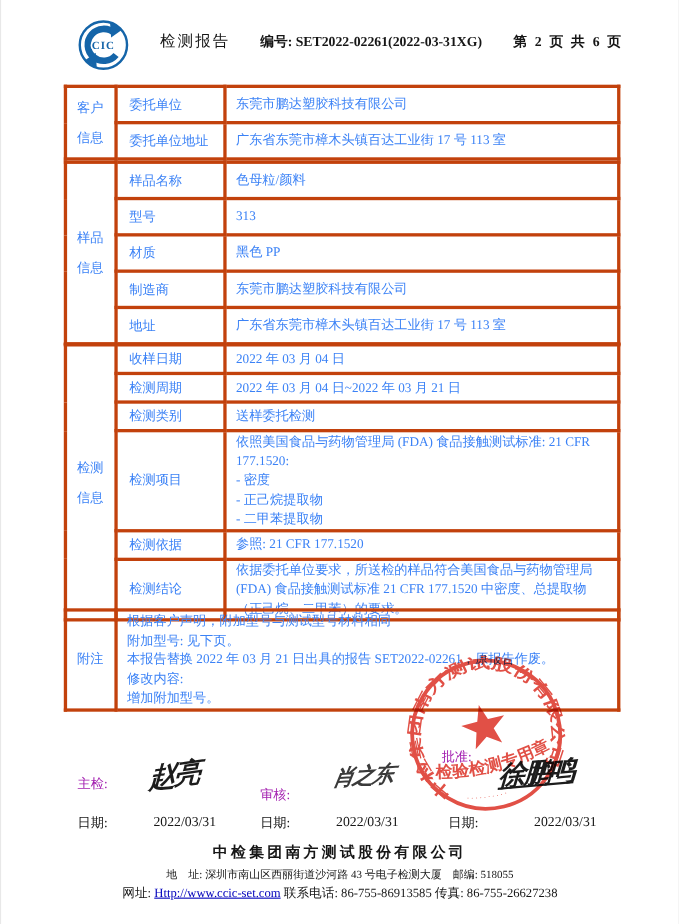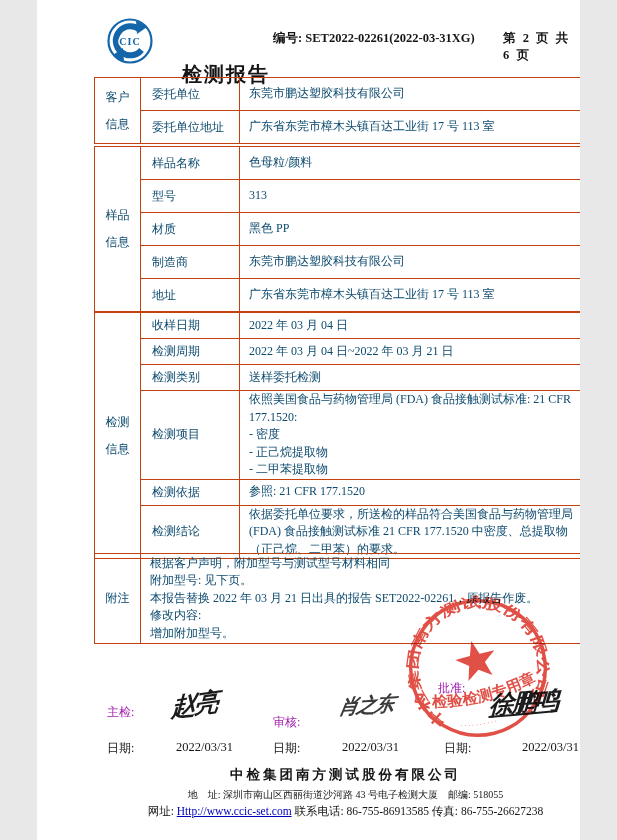--- a/index.html
+++ b/index.html
@@ -1,29 +1,29 @@
 <!DOCTYPE html>
 <html><head>
 <meta charset="utf-8">
 <style>
   * { margin:0; padding:0; box-sizing:border-box; }
   html,body { background:#e8e8e8; }
   .page {
-    position:relative; width:543px; height:840px; background:#ffffff;
+    position:relative; width:616px; height:840px; background:#ffffff;
     margin:0 auto; overflow:hidden;
     font-family:"Liberation Serif","DejaVu Serif",serif; color:#161616;
   }
   
   .hdr-logo { position:absolute; left:58px; top:14px; width:70px; height:54px; }
-  .hdr-title { position:absolute; left:145px; top:29px; font-size:20px; font-weight:bold; letter-spacing:2px;margin-top:32px; }
+  .hdr-title { position:absolute; left:145px; top:29px; font-size:14px; font-weight:normal; letter-spacing:2px; }
   .hdr-no   { position:absolute; left:236px; top:30px; font-size:12.5px; font-weight:bold; }
   .hdr-page { position:absolute; left:466px; top:30px; font-size:12.5px; font-weight:bold; letter-spacing:2px; }
   
   table.sec { position:absolute; left:57px; width:506px; border-collapse:collapse; table-layout:fixed; }
-  table.sec td { border:1px solid #c2410c; font-size:12px; color:#0c4a6e; vertical-align:middle; }
+  table.sec td { border:3px solid #c2410c; font-size:12px; color:#3b82f6; vertical-align:middle; }
   td.sec-label { text-align:center; white-space:pre-line; line-height:27px; font-size:12.5px; }
   td.fld { padding-left:11px; padding-right:4px; }
   td.val { padding-left:9px; padding-right:8px; line-height:17.5px; }
   .pre { white-space:pre-line; }
   .r33 { height:33px; }
   .r26 { height:26px; }
   .r86 { height:86px; }
   .r48 { height:48px; }
   .r90 { height:90px; }
   #t-customer { top:77px; }

